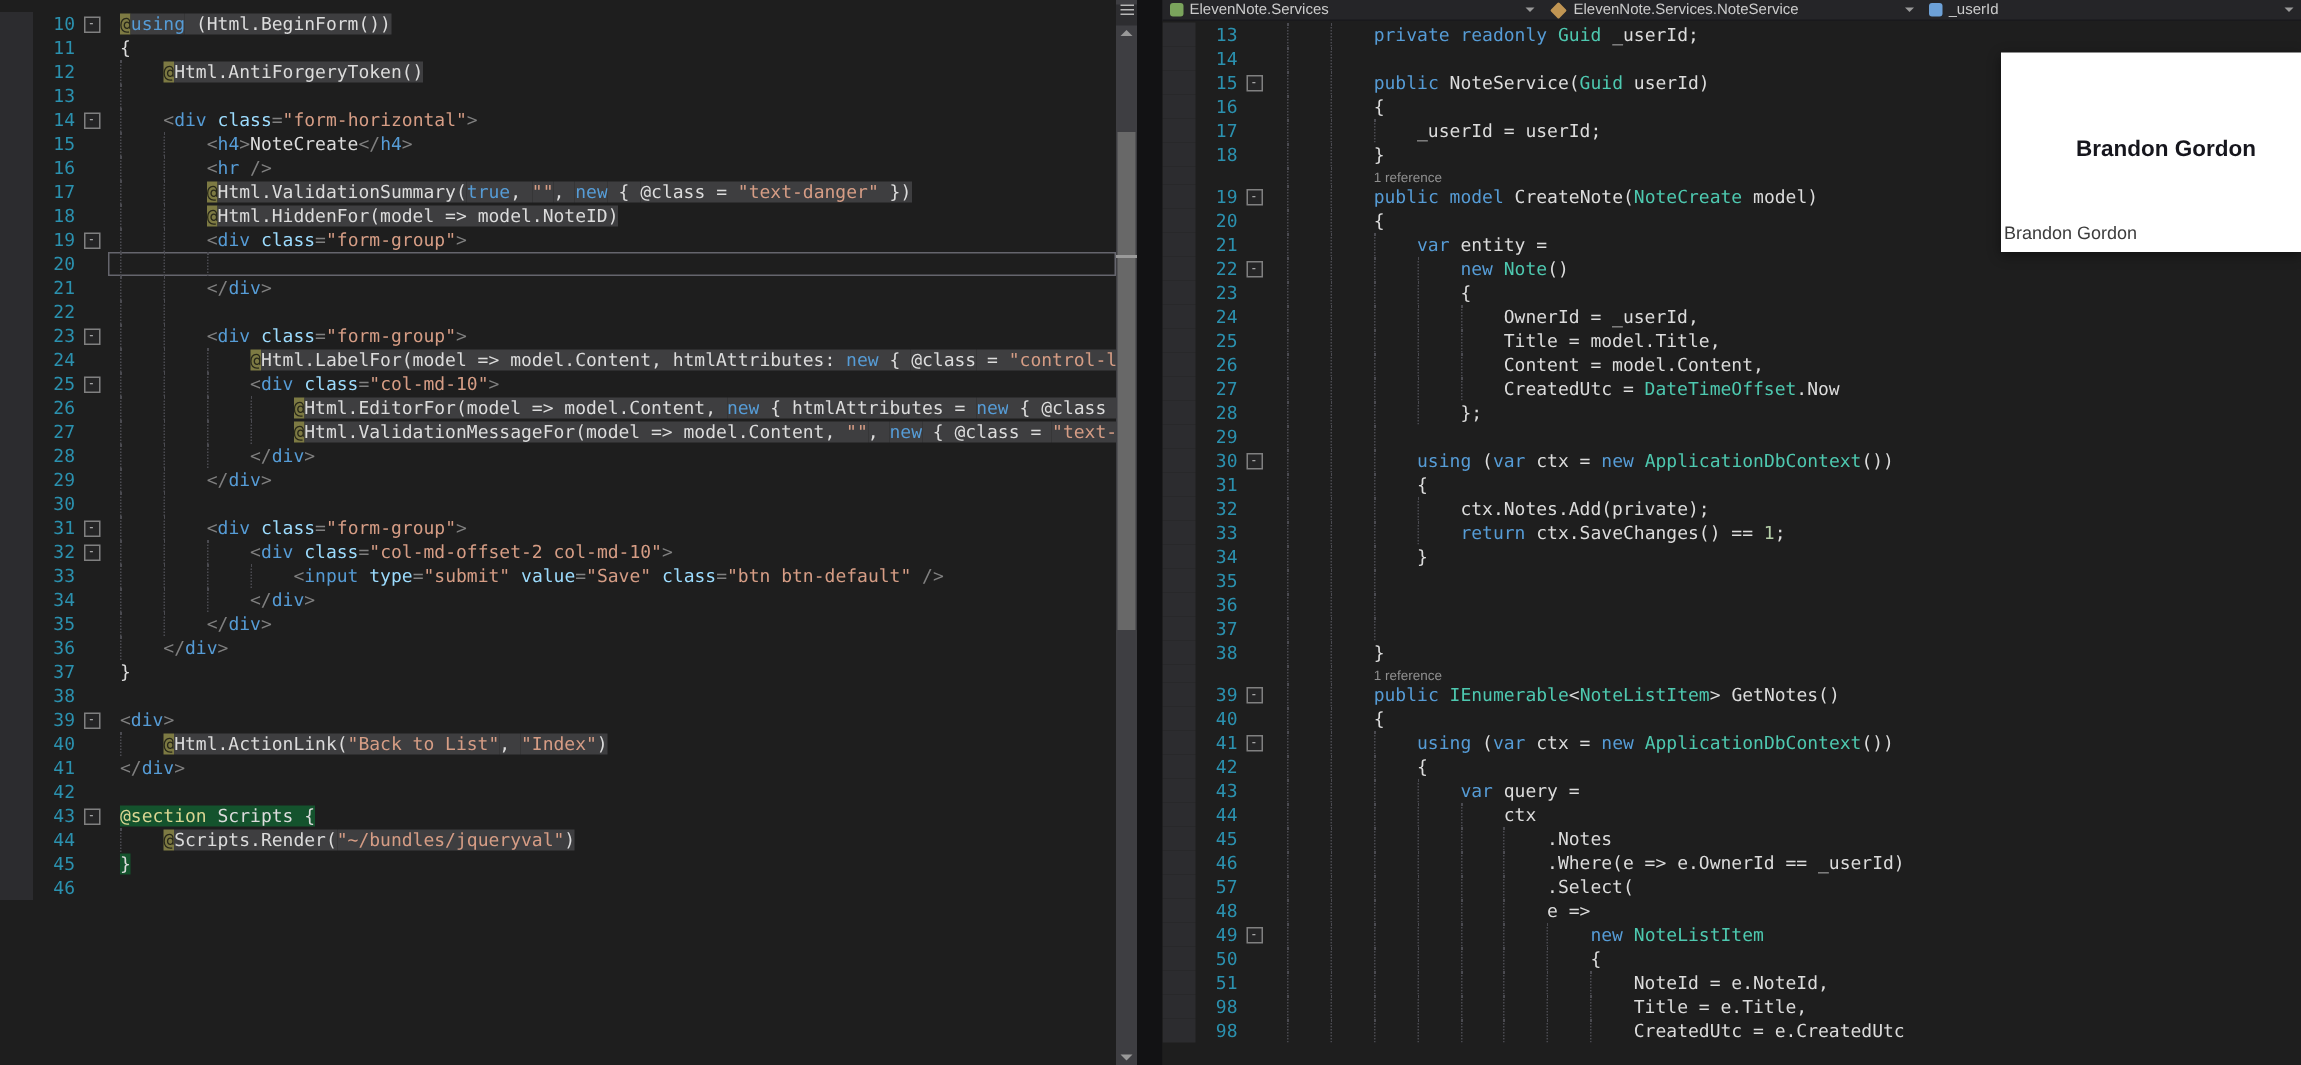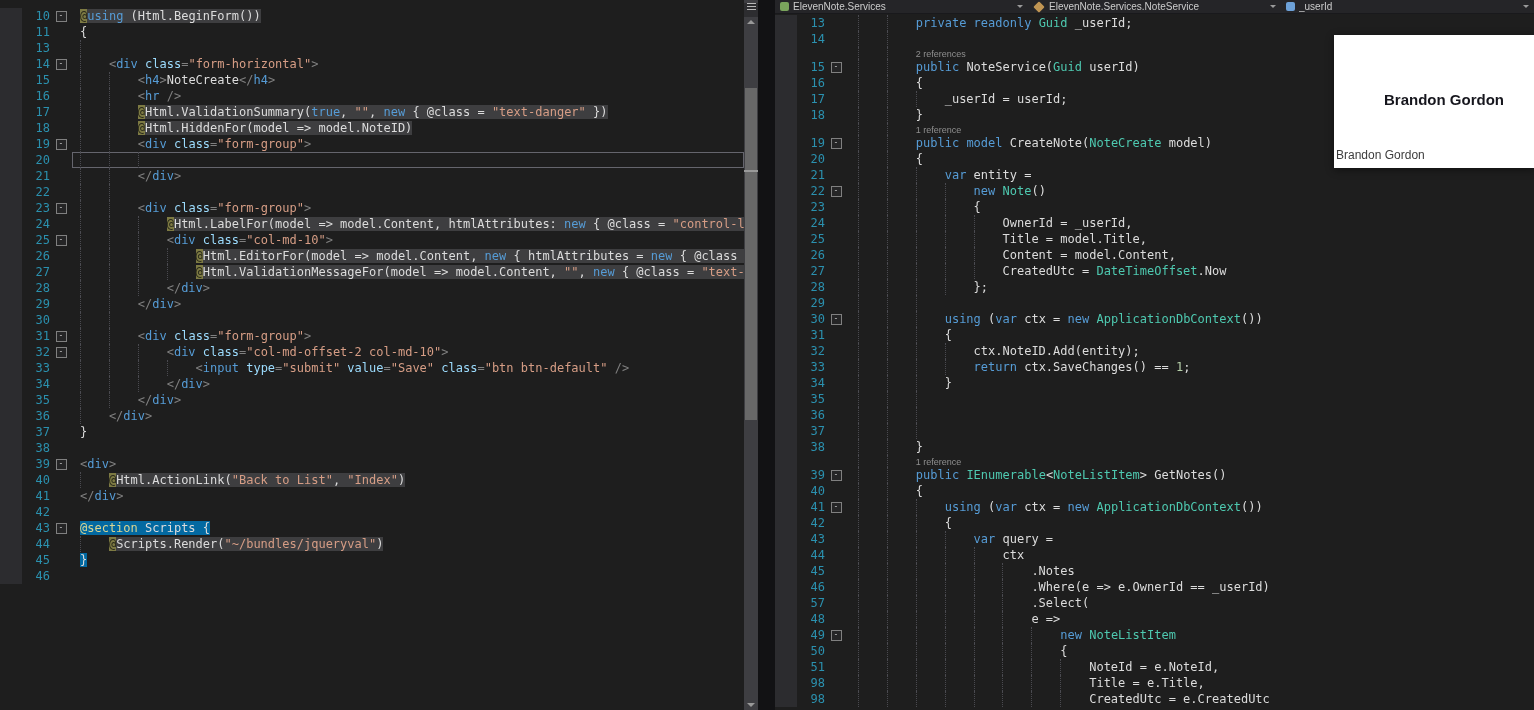--- a/index.html
+++ b/index.html
@@ -25,21 +25,21 @@
   .lensrow .codeln{line-height:12px;}
   .pane-right .codeln{padding-left:11px;}
   .guide{position:absolute;top:0;bottom:0;width:0;border-left:1px dotted #4a4a50;}
   .sp{display:inline-block;}
   .current .codeln{box-shadow:inset 0 0 0 1px #65656d;}
   
   .k{color:#569cd6}.t{color:#4ec9b0}.s{color:#d69d85}.n{color:#b5cea8}.p{color:#dcdcdc}
   .g{color:#808080}.tag{color:#569cd6}.attr{color:#9cdcfe}
   .rz{background:#3e3e40}
   .at{background:#7d7a43;color:#28281a}
-  .sec{background:#0369a1}
+  .sec{background:#14532d}
   .sec-k{color:#d9d592}
   .sec-p{color:#dcdcdc}
   .lens{color:#8f8f8f;font:9px "Liberation Sans",sans-serif;}
   
   .navbar{position:absolute;left:0;top:0;right:0;height:14px;background:#252528;
           border-bottom:1px solid #19191c;display:flex;box-sizing:border-box;}
   .nav-item{flex:1;display:flex;align-items:center;gap:4px;padding:0 5px;min-width:0;}
   .nav-label{flex:1;overflow:hidden;white-space:nowrap;color:#cccccc;
              font:10px "Liberation Sans",sans-serif;}
   .ic{flex:none;display:inline-block;}
@@ -79,20 +79,26 @@
           <div class="codeln"><span class="sp" style="width: 0ch;"></span><span class="seg at">@</span><span class="seg k rz">using</span><span class="seg p rz"> (Html.BeginForm())</span></div>
         </div>
         <div class="row">
           <div class="ind"></div>
           <div class="num">11</div>
           <div class="out"></div>
           <div class="codeln"><span class="sp" style="width: 0ch;"></span><span class="seg p">{</span></div>
         </div>
         <div class="row">
           <div class="ind"></div>
+          <div class="num">12</div>
+          <div class="out"></div>
+          <div class="codeln"><div class="guide" style="left: calc(0ch + 8px);"></div><span class="sp" style="width: 4ch;"></span><span class="seg at">@</span><span class="seg p rz">Html.AntiForgeryToken()</span></div>
+        </div>
+        <div class="row">
+          <div class="ind"></div>
           <div class="num">13</div>
           <div class="out"></div>
           <div class="codeln"><div class="guide" style="left: calc(0ch + 8px);"></div><span class="sp" style="width: 4ch;"></span></div>
         </div>
         <div class="row">
           <div class="ind"></div>
           <div class="num">14</div>
           <div class="out">
             <div class="fold">-</div>
           </div>
@@ -342,74 +348,68 @@
           <div class="num">13</div>
           <div class="out"></div>
           <div class="codeln"><div class="guide" style="left: calc(0ch + 11px);"></div><div class="guide" style="left: calc(4ch + 11px);"></div><span class="sp" style="width: 8ch;"></span><span class="seg k">private</span><span class="seg p"> </span><span class="seg k">readonly</span><span class="seg p"> </span><span class="seg t">Guid</span><span class="seg p"> _userId;</span></div>
         </div>
         <div class="row">
           <div class="ind"></div>
           <div class="num">14</div>
           <div class="out"></div>
           <div class="codeln"><div class="guide" style="left: calc(0ch + 11px);"></div><div class="guide" style="left: calc(4ch + 11px);"></div><span class="sp" style="width: 8ch;"></span></div>
         </div>
+        <div class="row">
+          <div class="ind"></div>
+          <div class="num">15</div>
+          <div class="out">
+            <div class="fold">-</div>
+          </div>
+          <div class="codeln"><div class="guide" style="left: calc(0ch + 11px);"></div><div class="guide" style="left: calc(4ch + 11px);"></div><span class="sp" style="width: 8ch;"></span><span class="seg k">public</span><span class="seg p"> NoteService(</span><span class="seg t">Guid</span><span class="seg p"> userId)</span></div>
+        </div>
+        <div class="row">
+          <div class="ind"></div>
+          <div class="num">16</div>
+          <div class="out"></div>
+          <div class="codeln"><div class="guide" style="left: calc(0ch + 11px);"></div><div class="guide" style="left: calc(4ch + 11px);"></div><span class="sp" style="width: 8ch;"></span><span class="seg p">{</span></div>
+        </div>
+        <div class="row">
+          <div class="ind"></div>
+          <div class="num">17</div>
+          <div class="out"></div>
+          <div class="codeln"><div class="guide" style="left: calc(0ch + 11px);"></div><div class="guide" style="left: calc(4ch + 11px);"></div><div class="guide" style="left: calc(8ch + 11px);"></div><span class="sp" style="width: 12ch;"></span><span class="seg p">_userId = userId;</span></div>
+        </div>
+        <div class="row">
+          <div class="ind"></div>
+          <div class="num">18</div>
+          <div class="out"></div>
+          <div class="codeln"><div class="guide" style="left: calc(0ch + 11px);"></div><div class="guide" style="left: calc(4ch + 11px);"></div><span class="sp" style="width: 8ch;"></span><span class="seg p">}</span></div>
+        </div>
         <div class="row lensrow">
           <div class="ind"></div>
           <div class="num"></div>
           <div class="out"></div>
-          <div class="codeln"><div class="guide" style="left: calc(0ch + 11px);"></div><div class="guide" style="left: calc(4ch + 11px);"></div><span class="sp" style="width: 8ch;"></span><span class="lens">2 references</span></div>
-        </div>
-        <div class="row">
-          <div class="ind"></div>
-          <div class="num">15</div>
-          <div class="out">
-            <div class="fold">-</div>
-          </div>
-          <div class="codeln"><div class="guide" style="left: calc(0ch + 11px);"></div><div class="guide" style="left: calc(4ch + 11px);"></div><span class="sp" style="width: 8ch;"></span><span class="seg k">public</span><span class="seg p"> NoteService(</span><span class="seg t">Guid</span><span class="seg p"> userId)</span></div>
-        </div>
-        <div class="row">
-          <div class="ind"></div>
-          <div class="num">16</div>
+          <div class="codeln"><div class="guide" style="left: calc(0ch + 11px);"></div><div class="guide" style="left: calc(4ch + 11px);"></div><span class="sp" style="width: 8ch;"></span><span class="lens">1 reference</span></div>
+        </div>
+        <div class="row">
+          <div class="ind"></div>
+          <div class="num">19</div>
+          <div class="out">
+            <div class="fold">-</div>
+          </div>
+          <div class="codeln"><div class="guide" style="left: calc(0ch + 11px);"></div><div class="guide" style="left: calc(4ch + 11px);"></div><span class="sp" style="width: 8ch;"></span><span class="seg k">public</span><span class="seg p"> </span><span class="seg k">model</span><span class="seg p"> CreateNote(</span><span class="seg t">NoteCreate</span><span class="seg p"> model)</span></div>
+        </div>
+        <div class="row">
+          <div class="ind"></div>
+          <div class="num">20</div>
           <div class="out"></div>
           <div class="codeln"><div class="guide" style="left: calc(0ch + 11px);"></div><div class="guide" style="left: calc(4ch + 11px);"></div><span class="sp" style="width: 8ch;"></span><span class="seg p">{</span></div>
         </div>
         <div class="row">
           <div class="ind"></div>
-          <div class="num">17</div>
-          <div class="out"></div>
-          <div class="codeln"><div class="guide" style="left: calc(0ch + 11px);"></div><div class="guide" style="left: calc(4ch + 11px);"></div><div class="guide" style="left: calc(8ch + 11px);"></div><span class="sp" style="width: 12ch;"></span><span class="seg p">_userId = userId;</span></div>
-        </div>
-        <div class="row">
-          <div class="ind"></div>
-          <div class="num">18</div>
-          <div class="out"></div>
-          <div class="codeln"><div class="guide" style="left: calc(0ch + 11px);"></div><div class="guide" style="left: calc(4ch + 11px);"></div><span class="sp" style="width: 8ch;"></span><span class="seg p">}</span></div>
-        </div>
-        <div class="row lensrow">
-          <div class="ind"></div>
-          <div class="num"></div>
-          <div class="out"></div>
-          <div class="codeln"><div class="guide" style="left: calc(0ch + 11px);"></div><div class="guide" style="left: calc(4ch + 11px);"></div><span class="sp" style="width: 8ch;"></span><span class="lens">1 reference</span></div>
-        </div>
-        <div class="row">
-          <div class="ind"></div>
-          <div class="num">19</div>
-          <div class="out">
-            <div class="fold">-</div>
-          </div>
-          <div class="codeln"><div class="guide" style="left: calc(0ch + 11px);"></div><div class="guide" style="left: calc(4ch + 11px);"></div><span class="sp" style="width: 8ch;"></span><span class="seg k">public</span><span class="seg p"> </span><span class="seg k">model</span><span class="seg p"> CreateNote(</span><span class="seg t">NoteCreate</span><span class="seg p"> model)</span></div>
-        </div>
-        <div class="row">
-          <div class="ind"></div>
-          <div class="num">20</div>
-          <div class="out"></div>
-          <div class="codeln"><div class="guide" style="left: calc(0ch + 11px);"></div><div class="guide" style="left: calc(4ch + 11px);"></div><span class="sp" style="width: 8ch;"></span><span class="seg p">{</span></div>
-        </div>
-        <div class="row">
-          <div class="ind"></div>
           <div class="num">21</div>
           <div class="out"></div>
           <div class="codeln"><div class="guide" style="left: calc(0ch + 11px);"></div><div class="guide" style="left: calc(4ch + 11px);"></div><div class="guide" style="left: calc(8ch + 11px);"></div><span class="sp" style="width: 12ch;"></span><span class="seg k">var</span><span class="seg p"> entity =</span></div>
         </div>
         <div class="row">
           <div class="ind"></div>
           <div class="num">22</div>
           <div class="out">
             <div class="fold">-</div>
           </div>
@@ -468,21 +468,21 @@
         <div class="row">
           <div class="ind"></div>
           <div class="num">31</div>
           <div class="out"></div>
           <div class="codeln"><div class="guide" style="left: calc(0ch + 11px);"></div><div class="guide" style="left: calc(4ch + 11px);"></div><div class="guide" style="left: calc(8ch + 11px);"></div><span class="sp" style="width: 12ch;"></span><span class="seg p">{</span></div>
         </div>
         <div class="row">
           <div class="ind"></div>
           <div class="num">32</div>
           <div class="out"></div>
-          <div class="codeln"><div class="guide" style="left: calc(0ch + 11px);"></div><div class="guide" style="left: calc(4ch + 11px);"></div><div class="guide" style="left: calc(8ch + 11px);"></div><div class="guide" style="left: calc(12ch + 11px);"></div><span class="sp" style="width: 16ch;"></span><span class="seg p">ctx.NoteID.Add(entity);</span></div>
+          <div class="codeln"><div class="guide" style="left: calc(0ch + 11px);"></div><div class="guide" style="left: calc(4ch + 11px);"></div><div class="guide" style="left: calc(8ch + 11px);"></div><div class="guide" style="left: calc(12ch + 11px);"></div><span class="sp" style="width: 16ch;"></span><span class="seg p">ctx.Notes.Add(private);</span></div>
         </div>
         <div class="row">
           <div class="ind"></div>
           <div class="num">33</div>
           <div class="out"></div>
           <div class="codeln"><div class="guide" style="left: calc(0ch + 11px);"></div><div class="guide" style="left: calc(4ch + 11px);"></div><div class="guide" style="left: calc(8ch + 11px);"></div><div class="guide" style="left: calc(12ch + 11px);"></div><span class="sp" style="width: 16ch;"></span><span class="seg k">return</span><span class="seg p"> ctx.SaveChanges() == </span><span class="seg n">1</span><span class="seg p">;</span></div>
         </div>
         <div class="row">
           <div class="ind"></div>
           <div class="num">34</div>

